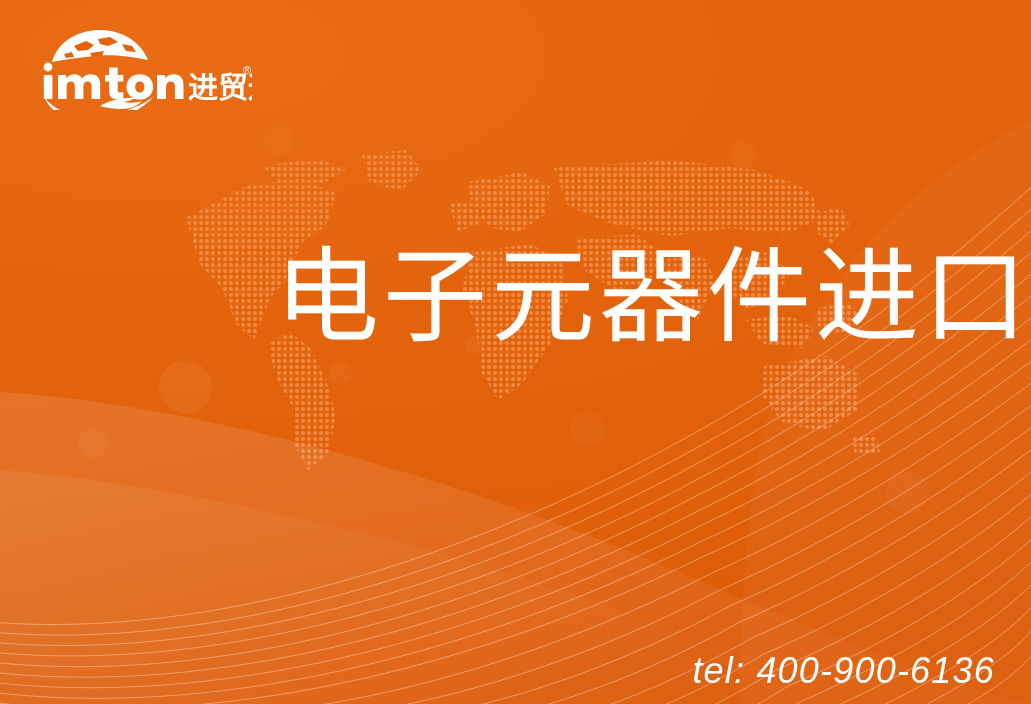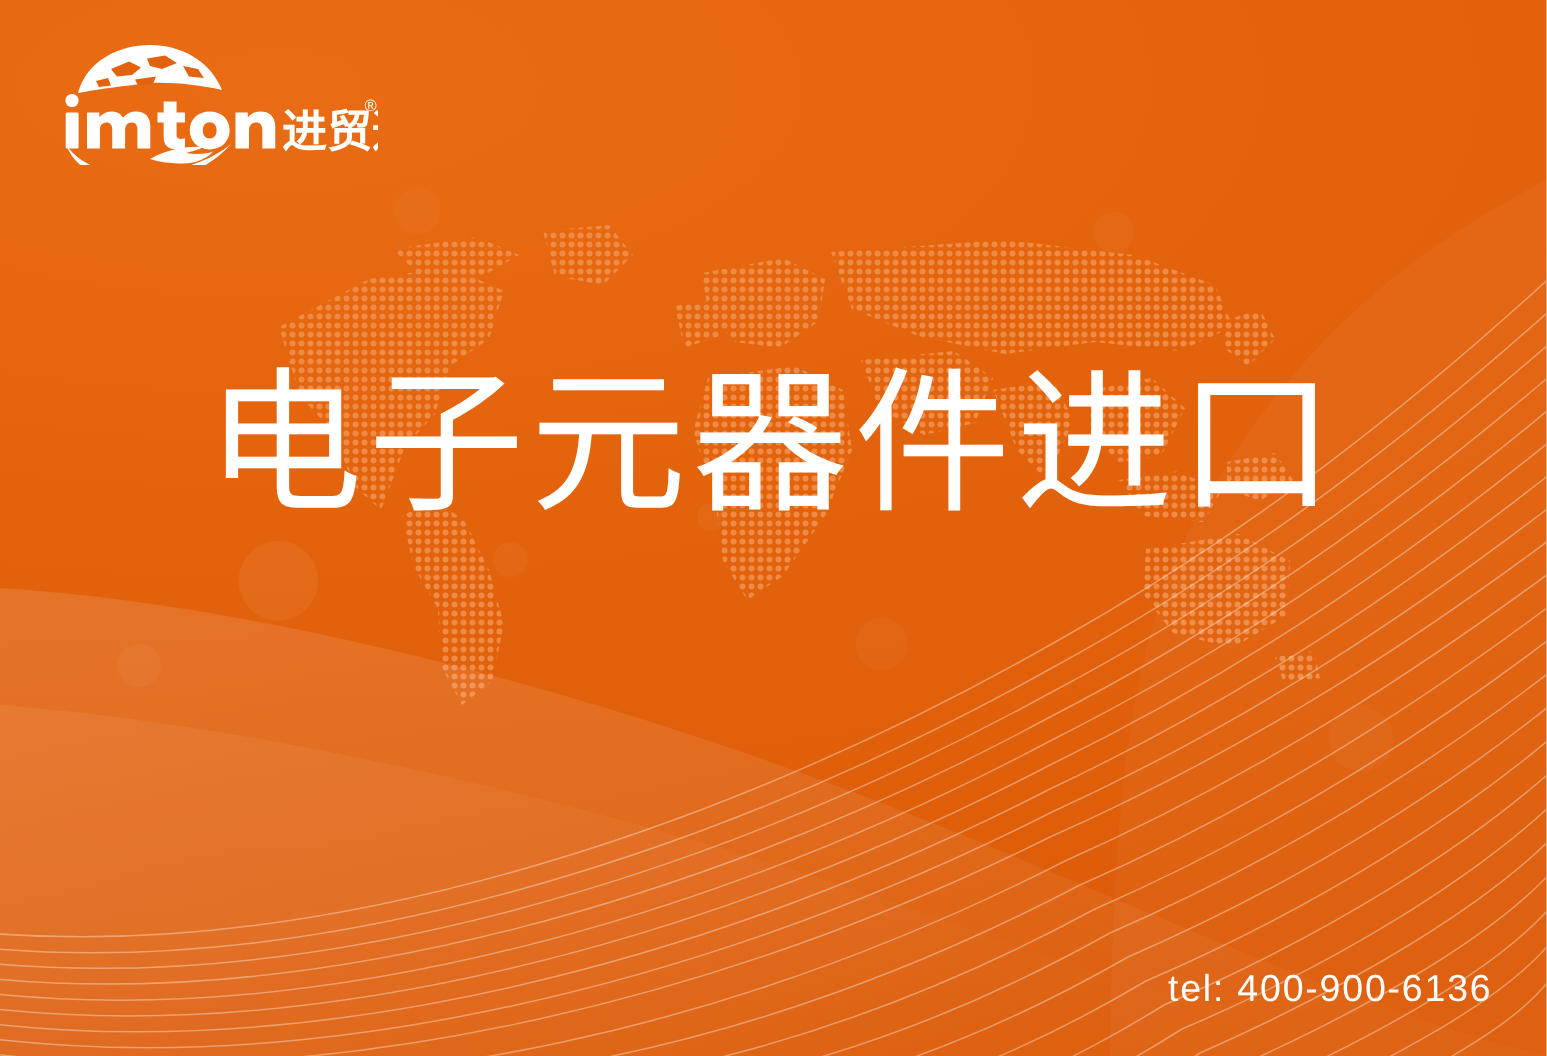--- a/index.html
+++ b/index.html
@@ -86,45 +86,46 @@
   }
   .logo svg { display: block; width: 100%; height: 100%; }
 
   
 
   .headline {
     position: absolute;
     left: 0;
     right: 0;
     top: 232px;
-    text-align: center;
+    text-align: right;
     color: #ffffff;
     font-family: "Liberation Sans", "DejaVu Sans", sans-serif;
     font-weight: 400;
     font-size: 104px;
     line-height: 130px;
     letter-spacing: 4px;
     white-space: nowrap;
     user-select: none;
   }
   .headline .line {
     display: block;
   }
 
   
 
   .tel {
     position: absolute;
     right: 36px;
-    bottom: 30px;
+    bottom: 12px;
     color: #ffffff;
     font-family: "Liberation Sans", "DejaVu Sans", sans-serif;
-    font-size: 25px;
+    font-size: 36px;
     letter-spacing: 1.2px;
     white-space: nowrap;
+    font-style: italic;
   }
 </style>
 </head>
 <body>
 
 <div class="banner">
 
   <div class="bg-base"></div>
   <div class="bg-bokeh"></div>
 

